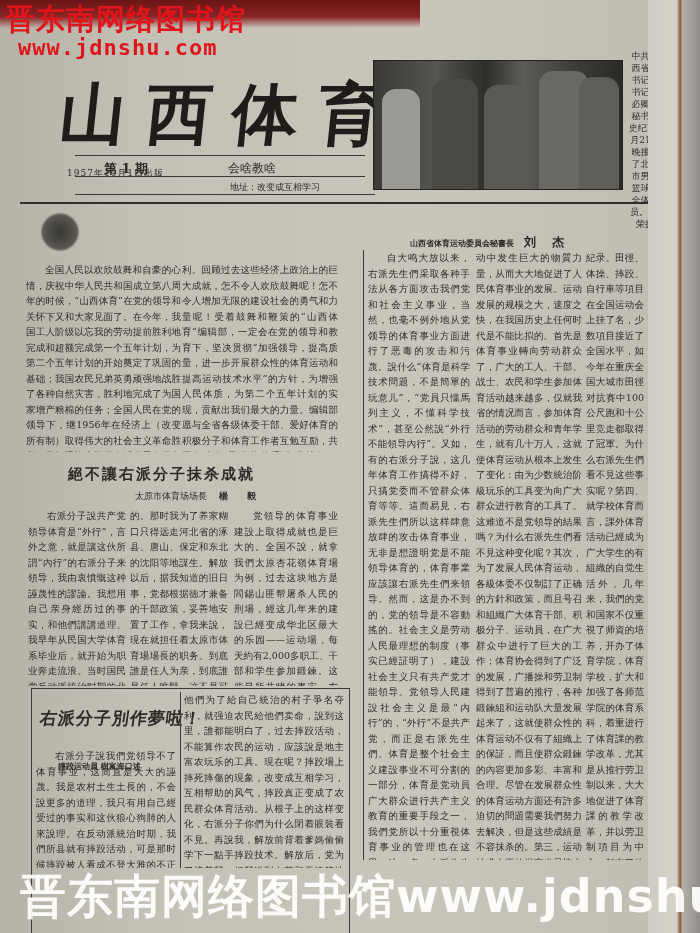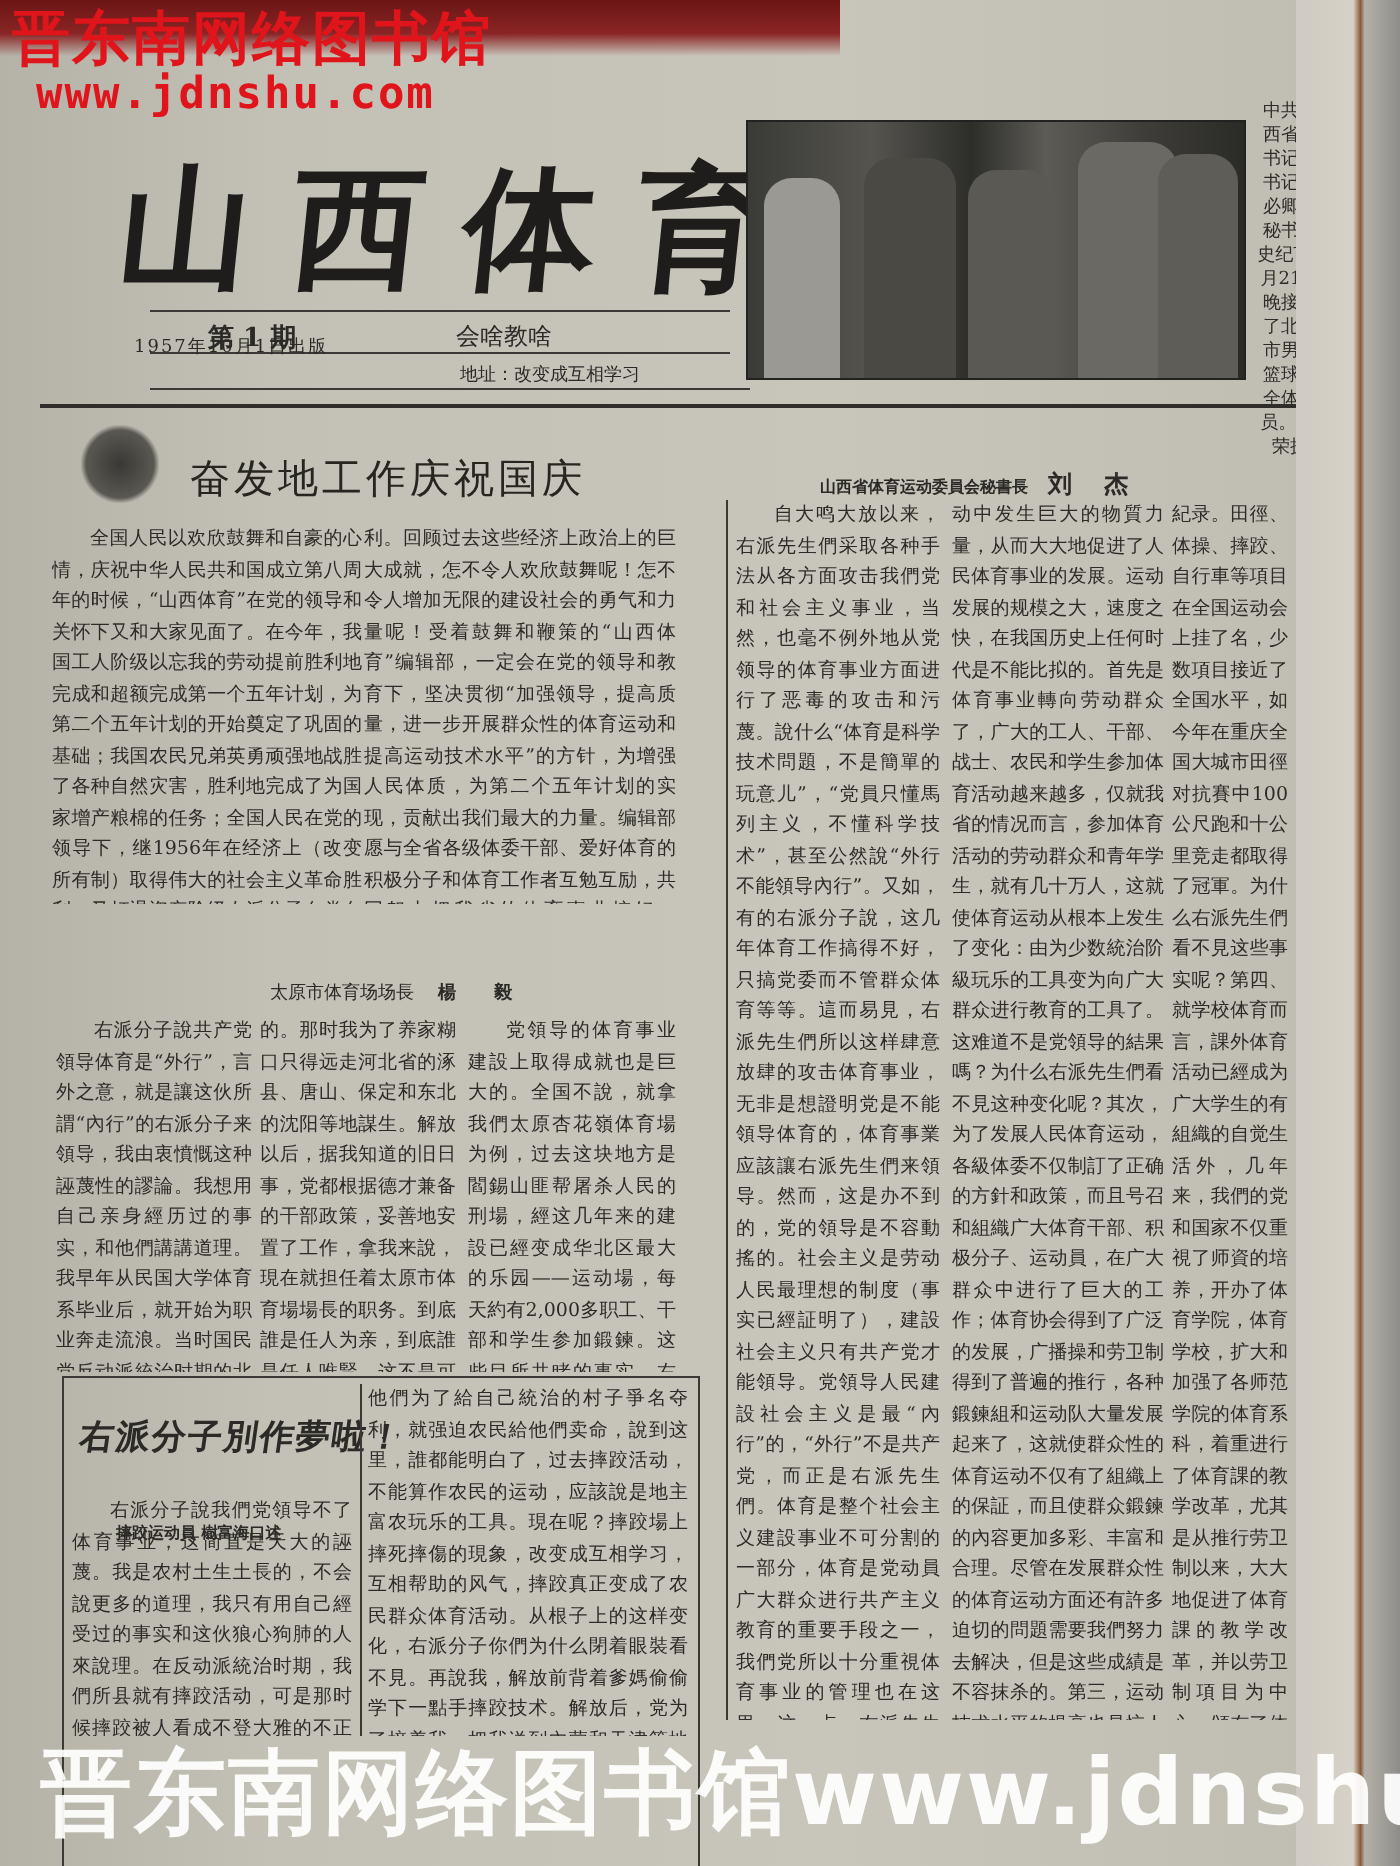--- a/index.html
+++ b/index.html
@@ -96,21 +96,20 @@
     <div class="fig" style="left:58px; width:46px; height:110px; background:#4a4944;"></div>
     <div class="fig" style="left:110px; width:44px; height:104px; background:#5a5954;"></div>
     <div class="fig" style="left:165px; width:50px; height:118px; background:#6a6963;"></div>
     <div class="fig" style="left:205px; width:40px; height:112px; background:#5e5d57;"></div>
   </div>
   <div class="caption">中共山西省委书记处书记池必卿和秘书长史纪言9月21日晚接见了北京市男子篮球队全体队员。 徐 荣摄</div>
 
   <div class="heavy-rule" style="top:202px;"></div>
 
   <div class="lantern"></div>
-  <div class="headline1">奋发地工作庆祝国庆</div>
   <div class="col" style="left:26px; top:262px; width:155px; height:190px;">
     <p>全国人民以欢欣鼓舞和自豪的心情，庆祝中华人民共和国成立第八周年的时候，“山西体育”在党的领导和关怀下又和大家见面了。在今年，我国工人阶级以忘我的劳动提前胜利地完成和超额完成第一个五年计划，为第二个五年计划的开始奠定了巩固的基础；我国农民兄弟英勇顽强地战胜了各种自然灾害，胜利地完成了为国家增产粮棉的任务；全国人民在党的领导下，继1956年在经济上（改变所有制）取得伟大的社会主义革命胜利，又打退资产阶级右派分子向党向人民猖狂进攻，在政治战线和思想战线上取得了伟大的革命胜</p>
   </div>
   <div class="col" style="left:182px; top:262px; width:156px; height:190px;">
     <p style="text-indent:0">利。回顾过去这些经济上政治上的巨大成就，怎不令人欢欣鼓舞呢！怎不令人增加无限的建设社会的勇气和力量呢！受着鼓舞和鞭策的“山西体育”编辑部，一定会在党的领导和教育下，坚决贯彻“加强领导，提高质量，进一步开展群众性的体育运动和提高运动技术水平”的方针，为增强人民体质，为第二个五年计划的实现，贡献出我们最大的力量。编辑部愿与全省各级体委干部、爱好体育的积极分子和体育工作者互勉互励，共同努力把我省的体育事业搞好，把“山西体育”办得更生动，更丰富，更多采。</p>
   </div>
 
   <div class="byline2">
     <span>山西省体育运动委員会秘書長</span><span class="nm">刘 杰</span>
   </div>
@@ -118,20 +117,21 @@
   <div class="col" style="left:368px; top:250px; width:102px; height:610px;">
     <p>自大鸣大放以来，右派先生們采取各种手法从各方面攻击我們党和社会主义事业，当然，也毫不例外地从党领导的体育事业方面进行了恶毒的攻击和污蔑。說什么“体育是科学技术問題，不是簡單的玩意儿”，“党員只懂馬列主义，不懂科学技术”，甚至公然說“外行不能領导內行”。又如，有的右派分子說，这几年体育工作搞得不好，只搞党委而不管群众体育等等。這而易見，右派先生們所以这样肆意放肆的攻击体育事业，无非是想證明党是不能領导体育的，体育事業应該讓右派先生們来領导。然而，这是办不到的，党的領导是不容動搖的。社会主义是劳动人民最理想的制度（事实已經証明了），建設社会主义只有共产党才能領导。党領导人民建設社会主义是最“內行”的，“外行”不是共产党，而正是右派先生們。体育是整个社会主义建設事业不可分割的一部分，体育是党动員广大群众进行共产主义教育的重要手段之一，我們党所以十分重視体育事业的管理也在这里。这一点，右派先生們是不可能懂得的，而且也不願懂得。几年来的事实証明：党不仅能領导体育事业，而且能够領导得好。大家都知道，建国以来，我們党就很重視体育工作。1952年毛主席提出“发展体育运动，增强人民体質”的号召，以后党中央正式向各級党委提出加强体育运动的指示。</p>
   </div>
   <div class="col" style="left:476px; top:250px; width:106px; height:610px;">
     <p style="text-indent:0">动中发生巨大的物質力量，从而大大地促进了人民体育事业的发展。运动发展的规模之大，速度之快，在我国历史上任何时代是不能比拟的。首先是体育事业轉向劳动群众了，广大的工人、干部、战士、农民和学生参加体育活动越来越多，仅就我省的情况而言，参加体育活动的劳动群众和青年学生，就有几十万人，这就使体育运动从根本上发生了变化：由为少数統治阶級玩乐的工具变为向广大群众进行教育的工具了。这难道不是党領导的結果嗎？为什么右派先生們看不見这种变化呢？其次，为了发展人民体育运动，各級体委不仅制訂了正确的方針和政策，而且号召和組織广大体育干部、积极分子、运动員，在广大群众中进行了巨大的工作；体育协会得到了广泛的发展，广播操和劳卫制得到了普遍的推行，各种鍛鍊組和运动队大量发展起来了，这就使群众性的体育运动不仅有了組織上的保証，而且使群众鍛鍊的內容更加多彩、丰富和合理。尽管在发展群众性的体育运动方面还有許多迫切的問題需要我們努力去解决，但是这些成績是不容抹杀的。第三，运动技术水平的提高也是惊人的。就全国来說，除百公尺外，早在几年前我国的运动員就全部打破了解放前的紀录。在国际比賽中，我国运动員在举重、游泳、射击等許多項目中，获得了优异的成績。然而，在解放前，</p>
   </div>
   <div class="col" style="left:586px; top:250px; width:58px; height:610px;">
     <p style="text-indent:0">紀录。田徑、体操、摔跤、自行車等項目在全国运动会上挂了名，少数項目接近了全国水平，如今年在重庆全国大城市田徑对抗賽中100公尺跑和十公里竞走都取得了冠軍。为什么右派先生們看不見这些事实呢？第四、就学校体育而言，課外体育活动已經成为广大学生的有組織的自觉生活外，几年来，我們的党和国家不仅重視了师資的培养，开办了体育学院，体育学校，扩大和加强了各师范学院的体育系科，着重进行了体育課的教学改革，尤其是从推行劳卫制以来，大大地促进了体育課的教学改革，并以劳卫制項目为中心，頒布了体育課的教学大綱，从而改变了过去体育教师“会啥教啥，爱啥教啥”的不科学的教学。使学校体育逐步成为一种科学的完善的制度。第五、随着人民体育事业的发展，体育教师、体育工作者的社会地位大大提高了，国家頒布了等級裁判員制度，给予积极参加社会体育活动的工作者应得的荣誉。截止今年，我省就有1,400多人获得了这种荣誉。许多老体育教师、运动員参加了国家的領导机关和各种体育事业机关，改变了体育工作者在旧社会被人贱视的地位。许多体育工作者在党的领导下进行着，忘我的劳动着。难道說，这不是人人皆知的事实嗎？人民的体育事业是不能离开党的領导的。右派先生們是不懂得人民体育事业的，我們必須把混在体育队伍中的右派分子一个一个地揪出来，把他們駁得体无完膚，直至彻底投降繳械为止。</p>
   </div>
 
+  <div class="headline3">絕不讓右派分子抹杀成就</div>
   <div class="byline3">
     <span>太原市体育场场長</span><span class="nm">楊 毅</span>
   </div>
   <div class="col" style="left:28px; top:508px; width:98px; height:178px;">
     <p>右派分子說共产党領导体育是“外行”，言外之意，就是讓这伙所謂“內行”的右派分子来領导，我由衷憤慨这种誣蔑性的謬論。我想用自己亲身經历过的事实，和他們講講道理。我早年从民国大学体育系毕业后，就开始为职业奔走流浪。当时国民党反动派統治时期的北京体育界，是由師大体育系的少数人把持着，民大毕业的同学在北京是沒有立足之地</p>
   </div>
   <div class="col" style="left:130px; top:508px; width:98px; height:178px;">
     <p style="text-indent:0">的。那时我为了养家糊口只得远走河北省的涿县、唐山、保定和东北的沈阳等地謀生。解放以后，据我知道的旧日事，党都根据德才兼备的干部政策，妥善地安置了工作，拿我来說，現在就担任着太原市体育場場長的职务。到底誰是任人为亲，到底誰是任人唯賢，这不是可以一目了然嗎！右派分子你們为什么指鹿为馬的誣蔑和攻击共产党！</p>
   </div>
   <div class="col" style="left:234px; top:508px; width:104px; height:178px;">

